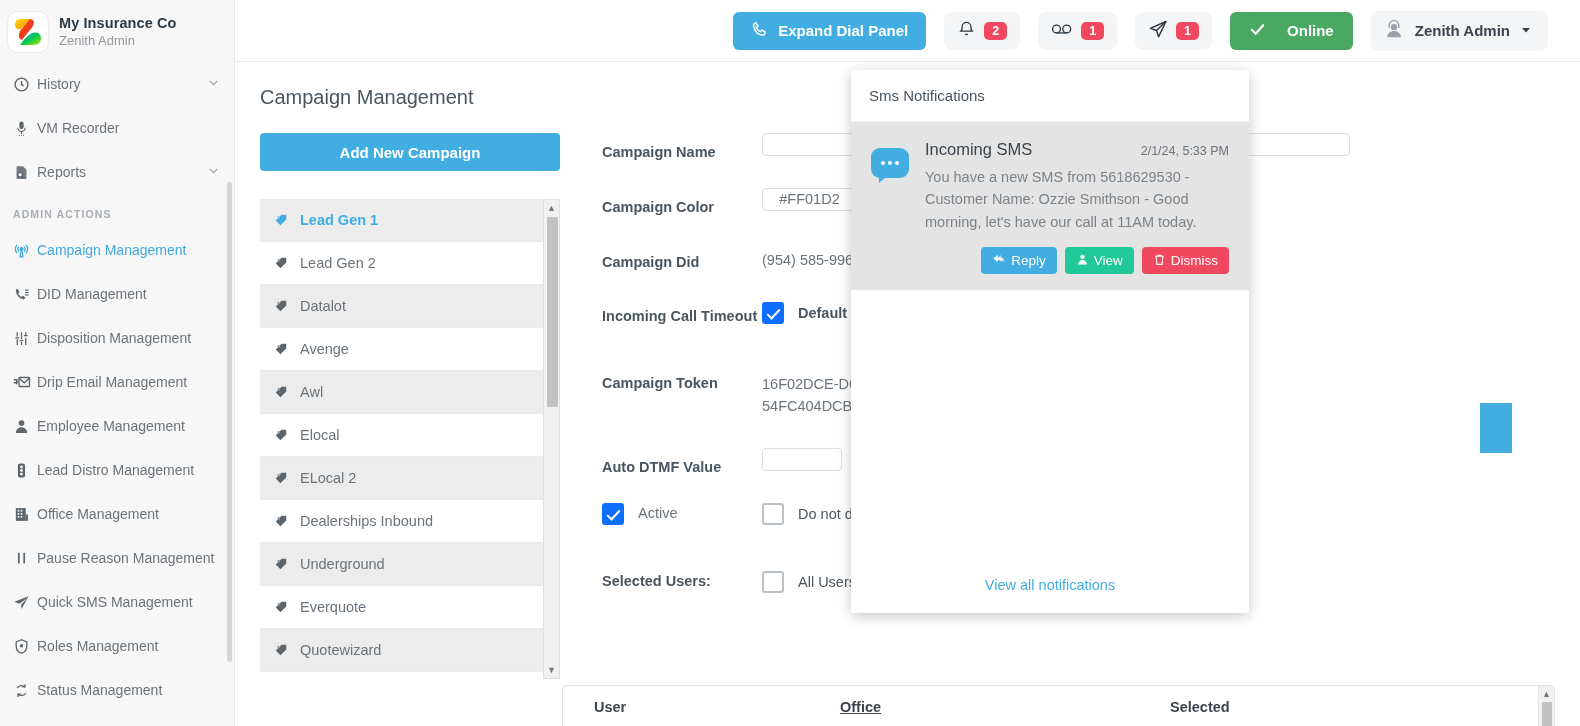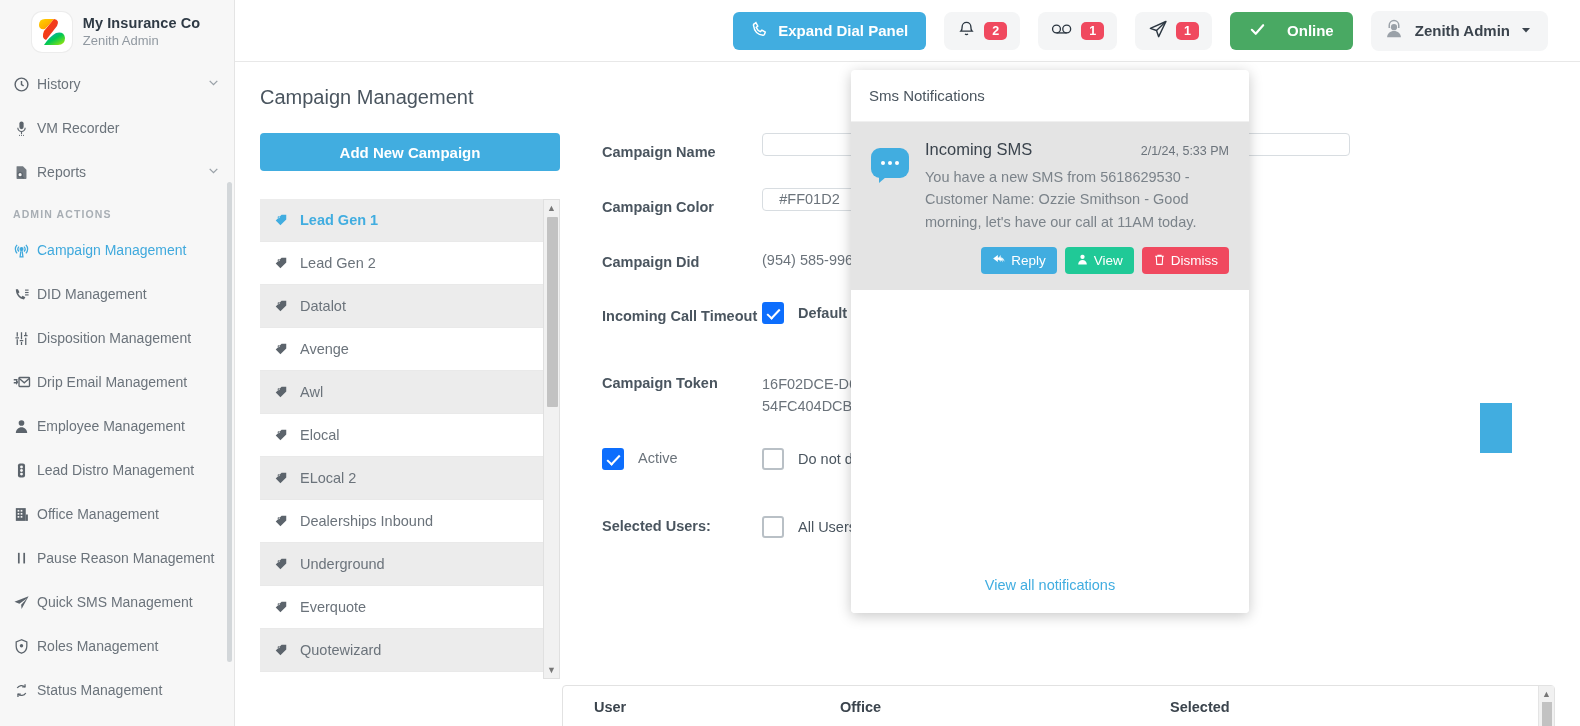--- a/index.html
+++ b/index.html
@@ -16,21 +16,20 @@
     position: absolute; left: 0; top: 0;
     width: 235px; height: 726px;
     background: #f7f7f7;
     border-right: 1px solid #e4e4e4;
     overflow: hidden;
   }
   .brand {
     display: flex; align-items: center;
     padding: 12px 10px 10px 8px;
     height: 62px;
-    justify-content: center;
   }
   .brand-logo {
     width: 40px; height: 40px; border-radius: 10px;
     background: #ffffff;
     box-shadow: 0 0 0 1px #ececec;
     position: relative; flex: none;
     overflow: hidden;
   }
   .brand-logo svg { position: absolute; left: 4px; top: 4px; }
   .brand-text { margin-left: 11px; line-height: 1.25; }
@@ -206,21 +205,21 @@
     margin: 6px 25px 0 327px;
     border: 1px solid #e2e2e2; border-radius: 4px 4px 0 0;
     height: 44px; position: relative; background: #fff;
   }
   #uthead {
     display: flex; align-items: center;
     height: 42px; font-size: 14.5px; color: #3b444d; font-weight: bold;
     padding-left: 31px;
   }
   .uth1 { width: 246px; }
-  .uth2 { width: 330px; }
+  .uth2 { width: 330px; text-decoration: underline; }
   #ut-scroll {
     position: absolute; right: 0; top: 0; bottom: 0;
     width: 16px; background: #f1f1f1; border-left: 1px solid #e4e4e4;
     display:flex; flex-direction:column; align-items:center; padding-top:3px;
   }
   #ut-thumb { position:absolute; left:3px; top:16px; width:10px; height:60px; background:#c2c2c2; }
 
   
   #notif {
     position: absolute; left: 851px; top: 70px;
@@ -695,20 +694,26 @@
       </div>
 
       <div class="frow" style="margin-bottom:30px;">
         <div class="flabel">Campaign Token</div>
         <div class="fctl" style="display:block;">
           <div class="ptext mono2">16F02DCE-D6E</div>
           <div class="ptext mono2" style="padding-top:0">54FC404DCB2(</div>
         </div>
       </div>
 
+      <div class="frow" style="margin-bottom:24px;">
+        <div class="flabel">Auto DTMF Value</div>
+        <div class="fctl">
+          <input class="inp w-dtmf" value="" style="">
+        </div>
+      </div>
 
       <div class="frow" style="margin-bottom:46px; align-items:center;">
         <div class="flabel" style="padding-top:0; display:flex; align-items:center;">
           <span class="cbx on"></span>
           <span class="cblabel" style="font-weight:normal;color:#6b737b">Active</span>
         </div>
         <div class="fctl">
           <span class="cbx"></span>
           <span class="cblabel" style="font-weight:normal;color:#4a555f">Do not dis</span>
         </div>

